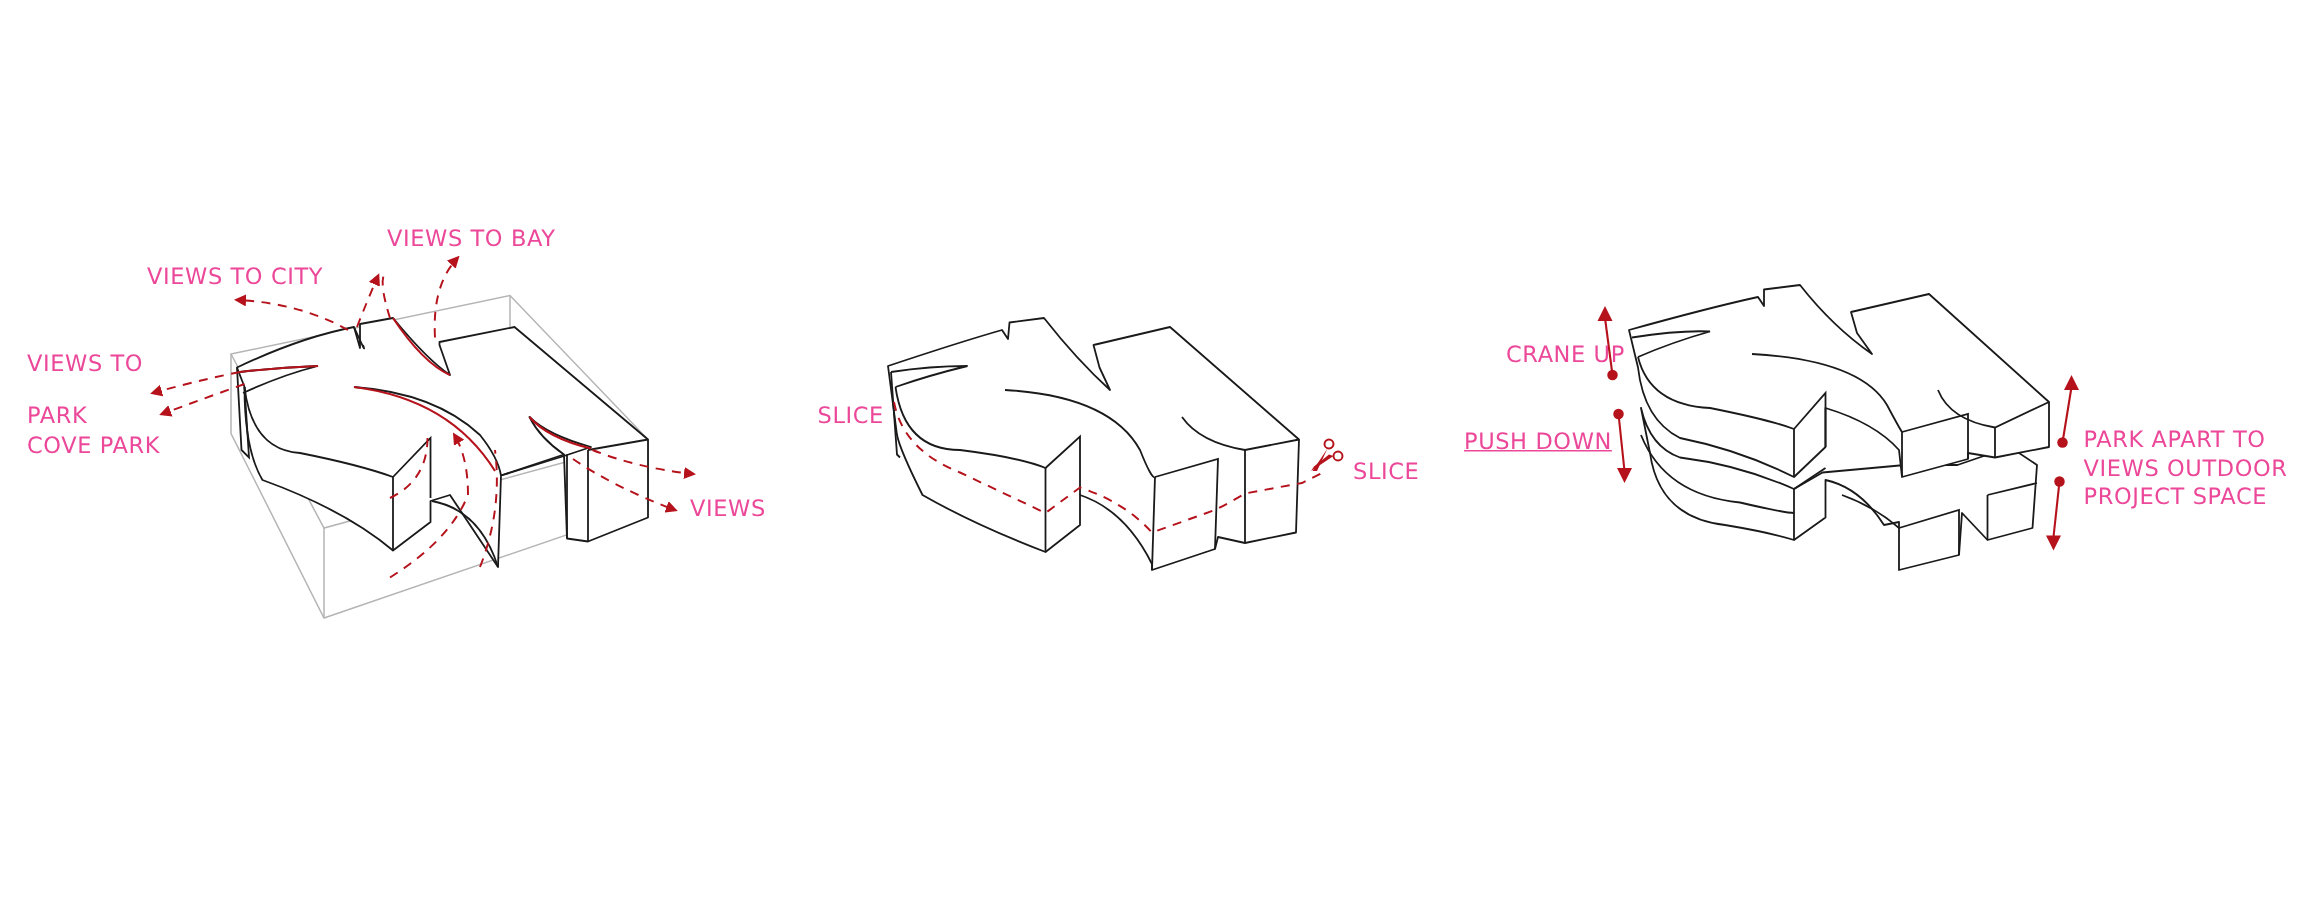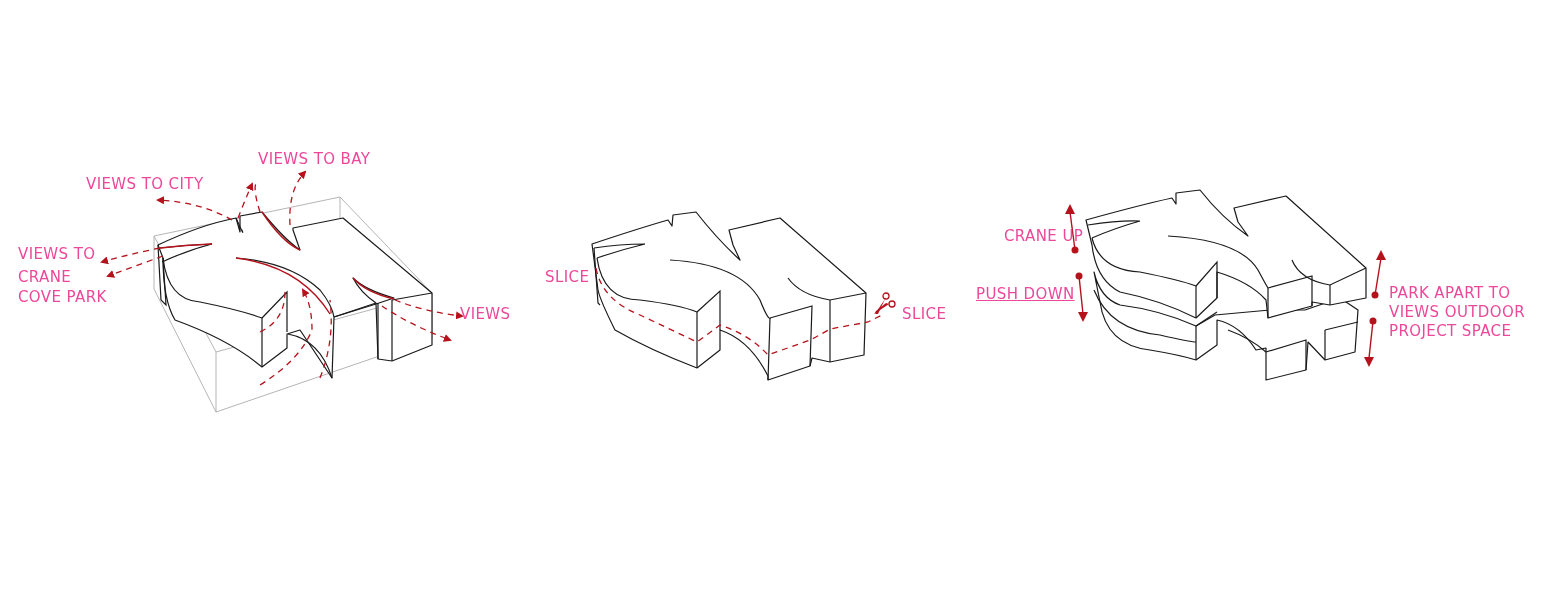--- a/index.html
+++ b/index.html
@@ -139,25 +139,25 @@
     </g>
     <g>
       <circle cx="1373" cy="321" r="3.5" class="redfill"></circle>
       <line x1="1373" y1="321" x2="1369" y2="358" class="red"></line>
       <path d="M1364,357 L1369,367 L1374,357 Z" class="redfill"></path>
     </g>
   </g>
 </svg>
 
 <div class="lbl" style="left:258px; top:149px;">VIEWS TO BAY</div>
-<div class="lbl" style="left:86px; top:174px;">VIEWS TO CITY</div>
-<div class="lbl" style="left:18px; top:244px;">VIEWS TO</div>
-<div class="lbl" style="left:18px; top:267px;">CRANE</div>
+<div class="lbl" style="left:98px; top:174px;">VIEWS TO CITY</div>
+<div class="lbl" style="left:18px; top:232px;">VIEWS TO</div>
+<div class="lbl" style="left:18px; top:267px;">PARK</div>
 <div class="lbl" style="left:18px; top:287px;">COVE PARK</div>
-<div class="lbl" style="left:460px; top:304px;">VIEWS</div>
+<div class="lbl" style="left:460px; top:329px;">VIEWS</div>
 
 <div class="lbl" style="left:545px; top:267px;">SLICE</div>
 <div class="lbl" style="left:902px; top:304px;">SLICE</div>
 
 <div class="lbl" style="left:1004px; top:226px;">CRANE UP</div>
 <div class="lbl" style="left:976px; top:284px;text-decoration:underline;">PUSH DOWN</div>
 <div class="lbl" style="left:1389px; top:283px;">PARK APART TO</div>
 <div class="lbl" style="left:1389px; top:302px;">VIEWS OUTDOOR</div>
 <div class="lbl" style="left:1389px; top:321px;">PROJECT SPACE</div>
 

